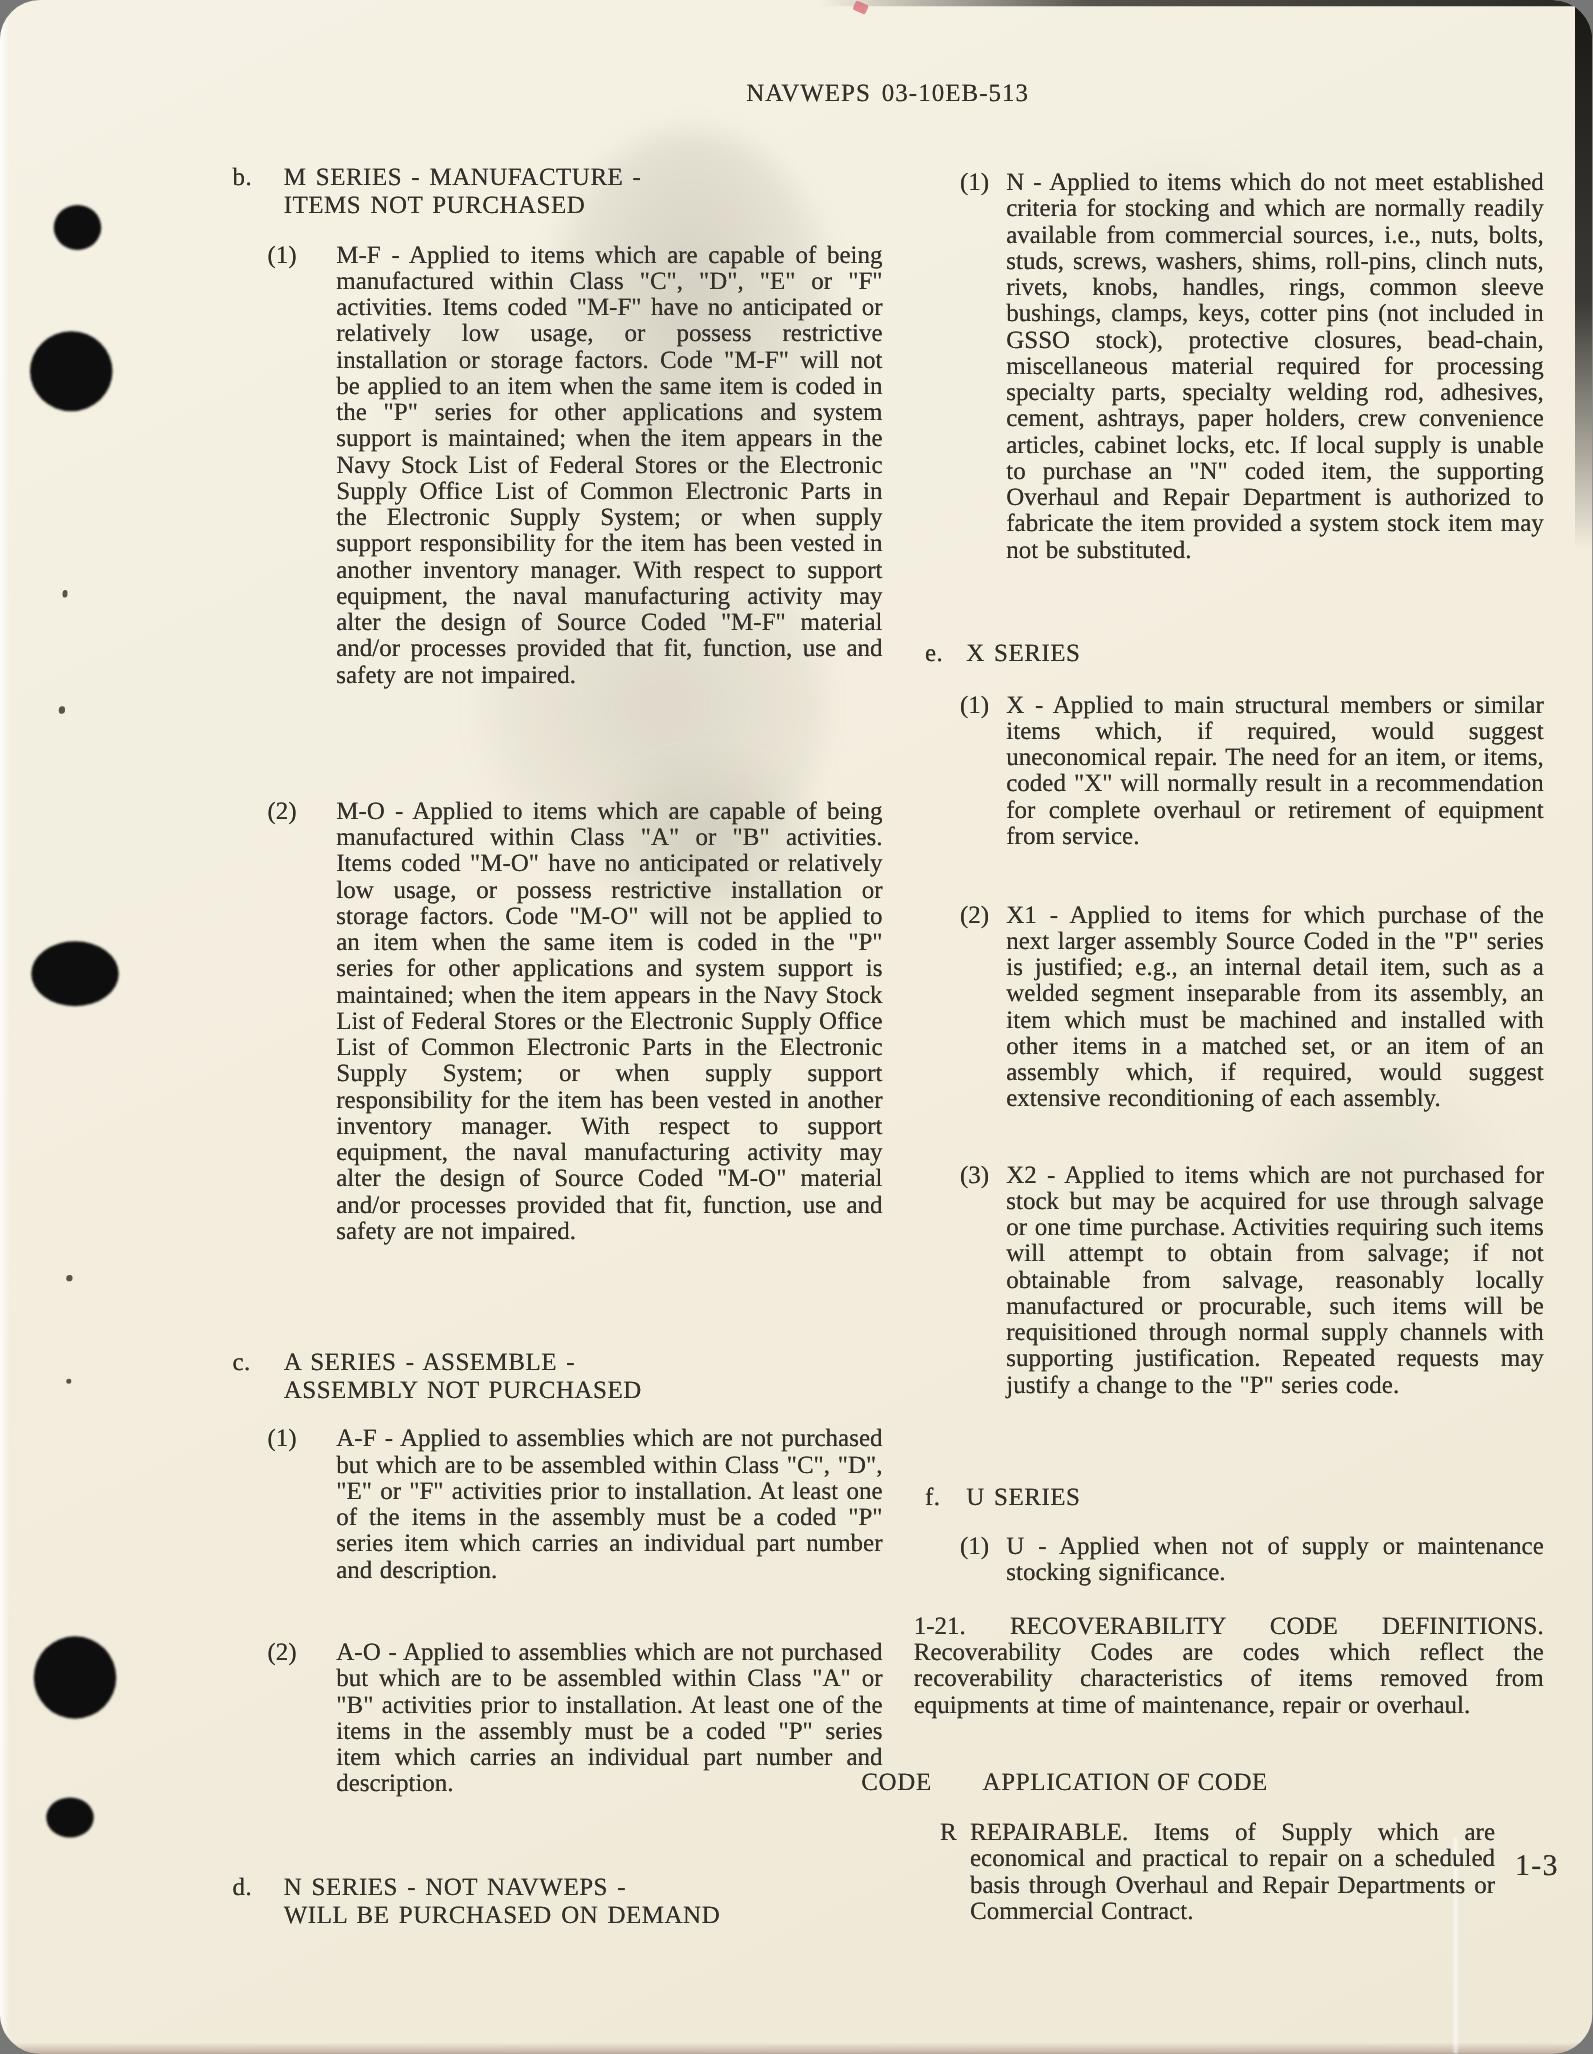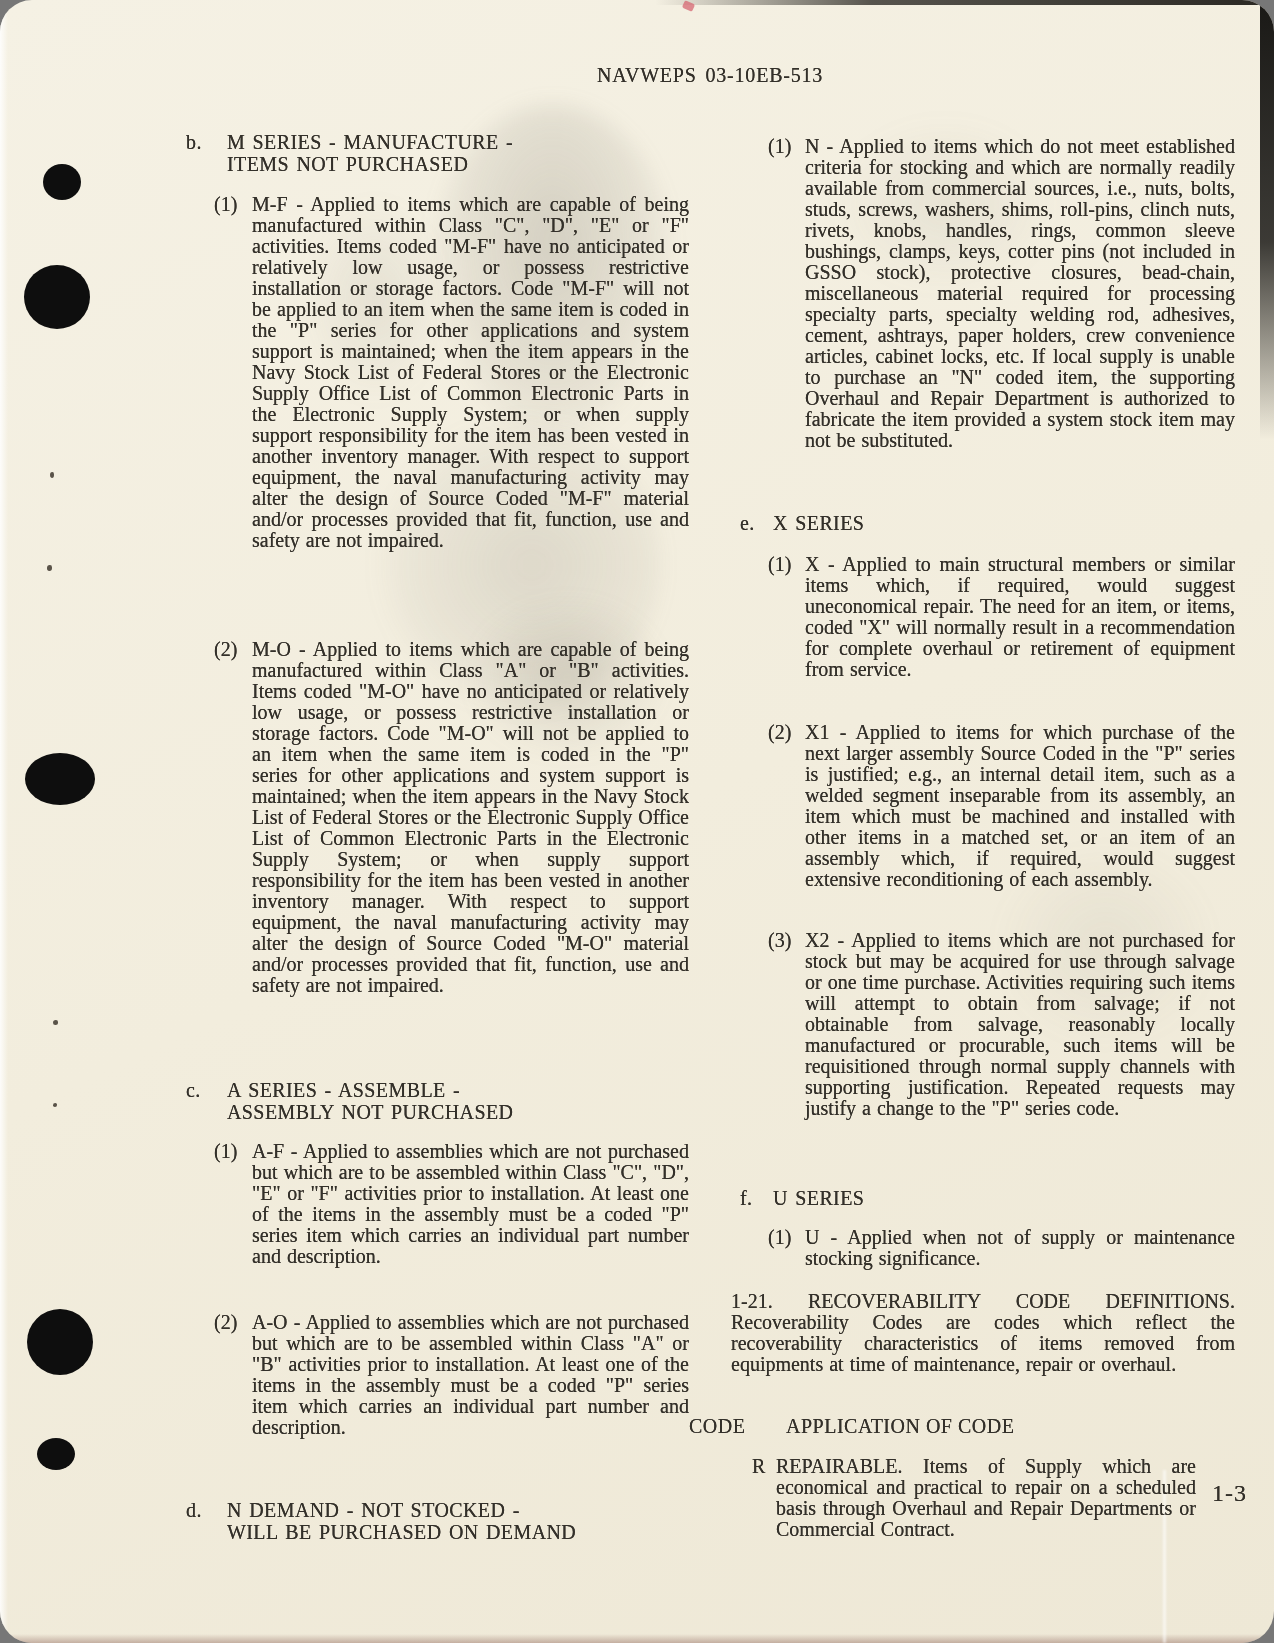--- a/index.html
+++ b/index.html
@@ -28,21 +28,21 @@
   .heading .lbl { position:absolute; left:0; top:0; }
   .heading .hlines { margin-left:41px; }
   .heading.Rh .hlines { margin-left:33px; }
   .item {
     position:absolute; font-size:20px; line-height:21px;
     text-shadow:0 0 0.5px rgba(45,40,33,0.9);
   }
   .item .num { position:absolute; top:0; }
   .item .body { text-align:justify; word-spacing:1px; }
   .item.L .num { left:28px; }
-  .item.L .body { margin-left:66px; width:437px; }
+  .item.L .body { margin-left:83px; width:437px; }
   .item.R .num { left:37px; }
   .item.R .body { margin-left:74px; width:430px; }
   .flowpara {
     position:absolute; font-size:20px; line-height:21px;
     width:504px; text-align:justify; word-spacing:1px;
     text-shadow:0 0 0.5px rgba(45,40,33,0.9);
   }
   .code-header { position:absolute; font-size:20px; letter-spacing:0.5px;
     text-shadow:0 0 0.5px rgba(45,40,33,0.9); }
   .code-header .app-h { position:absolute; left:97px; top:0; white-space:nowrap; }
@@ -132,21 +132,21 @@
   </div>
 
   <div class="item L" style="left:186px; top:1312px;">
     <span class="num">(2)</span>
     <div class="body">A-O - Applied to assemblies which are not purchased but which are to be assembled within Class "A" or "B" activities prior to installation. At least one of the items in the assembly must be a coded "P" series item which carries an individual part number and description.</div>
   </div>
 
   <div class="heading" style="left:186px; top:1499px;">
     <span class="lbl">d.</span>
     <div class="hlines">
-      <div>N DEMAND - NOT STOCKED -</div>
+      <div>N SERIES - NOT NAVWEPS -</div>
       <div>WILL BE PURCHASED ON DEMAND</div>
     </div>
   </div>
 
   <div class="item R" style="left:731px; top:136px;">
     <span class="num">(1)</span>
     <div class="body">N - Applied to items which do not meet established criteria for stocking and which are normally readily available from commercial sources, i.e., nuts, bolts, studs, screws, washers, shims, roll-pins, clinch nuts, rivets, knobs, handles, rings, common sleeve bushings, clamps, keys, cotter pins (not included in GSSO stock), protective closures, bead-chain, miscellaneous material required for processing specialty parts, specialty welding rod, adhesives, cement, ashtrays, paper holders, crew convenience articles, cabinet locks, etc. If local supply is unable to purchase an "N" coded item, the supporting Overhaul and Repair Department is authorized to fabricate the item provided a system stock item may not be substituted.</div>
   </div>
 
   <div class="heading Rh" style="left:740px; top:512px;">

